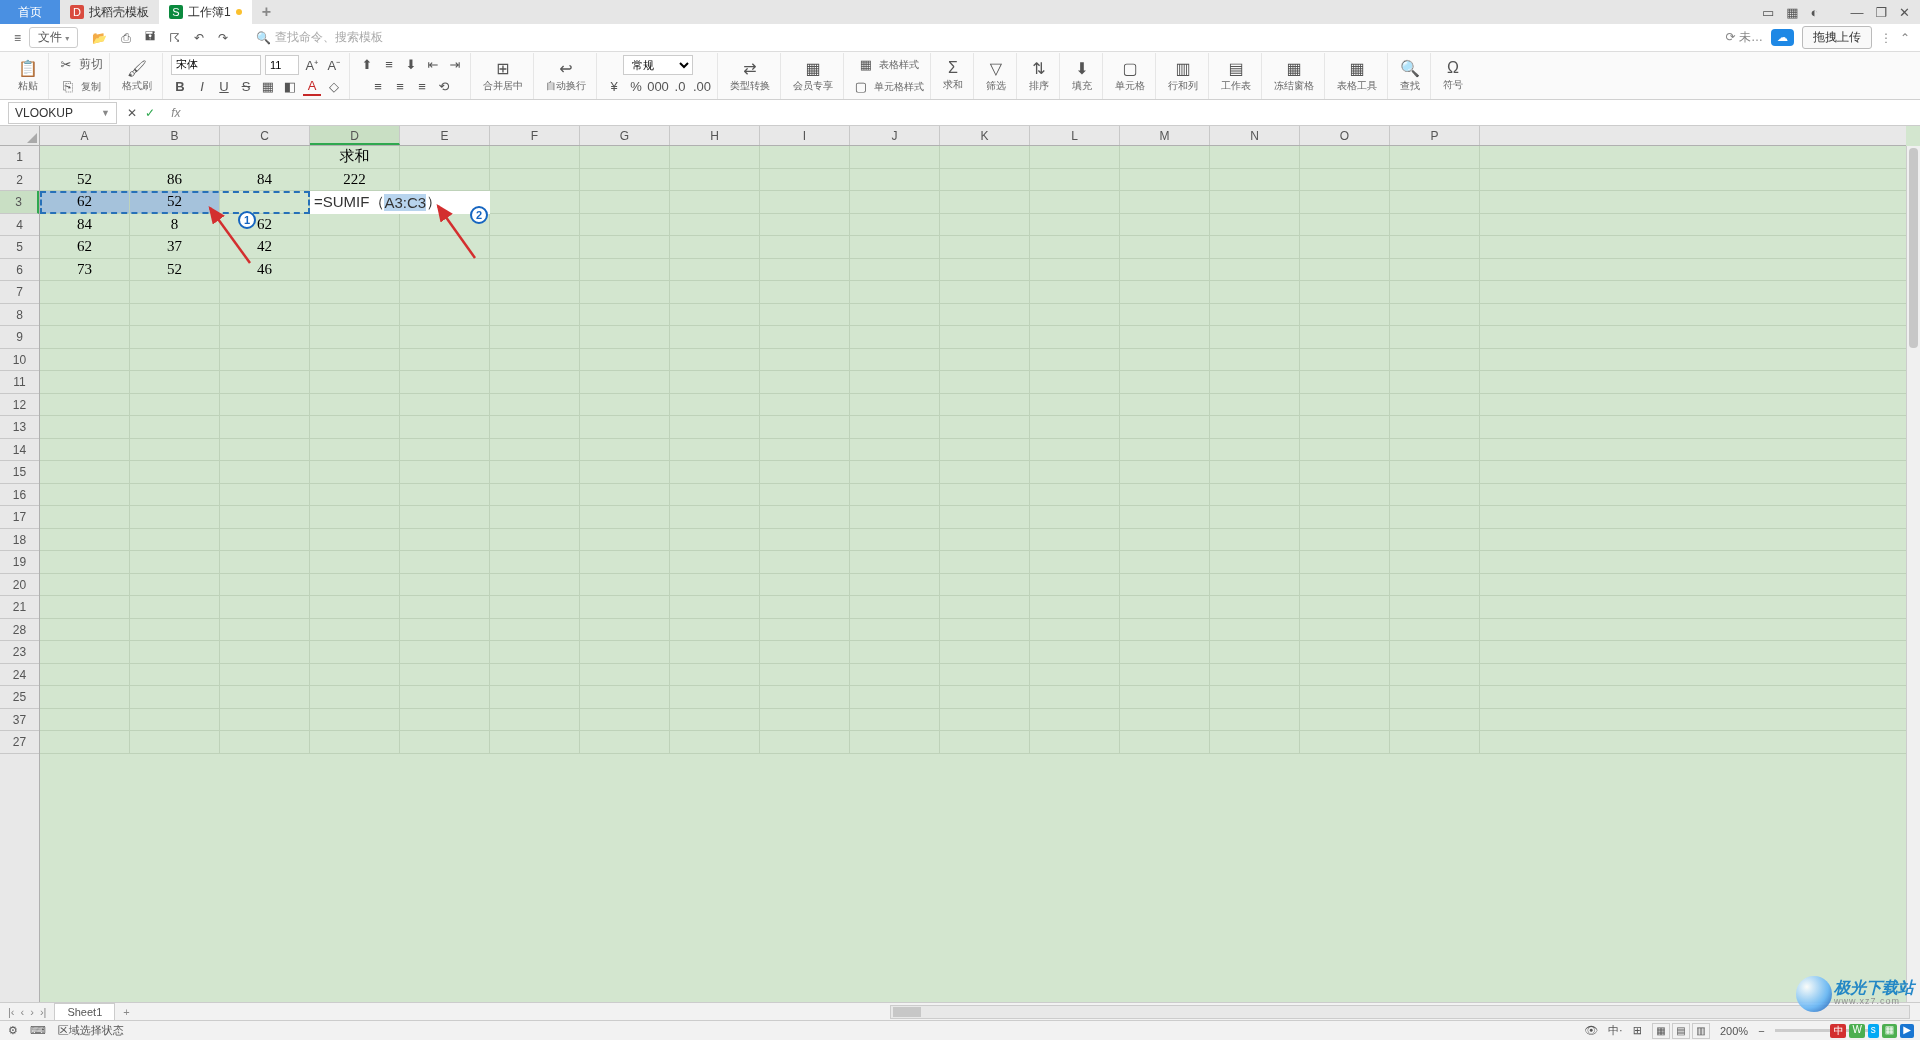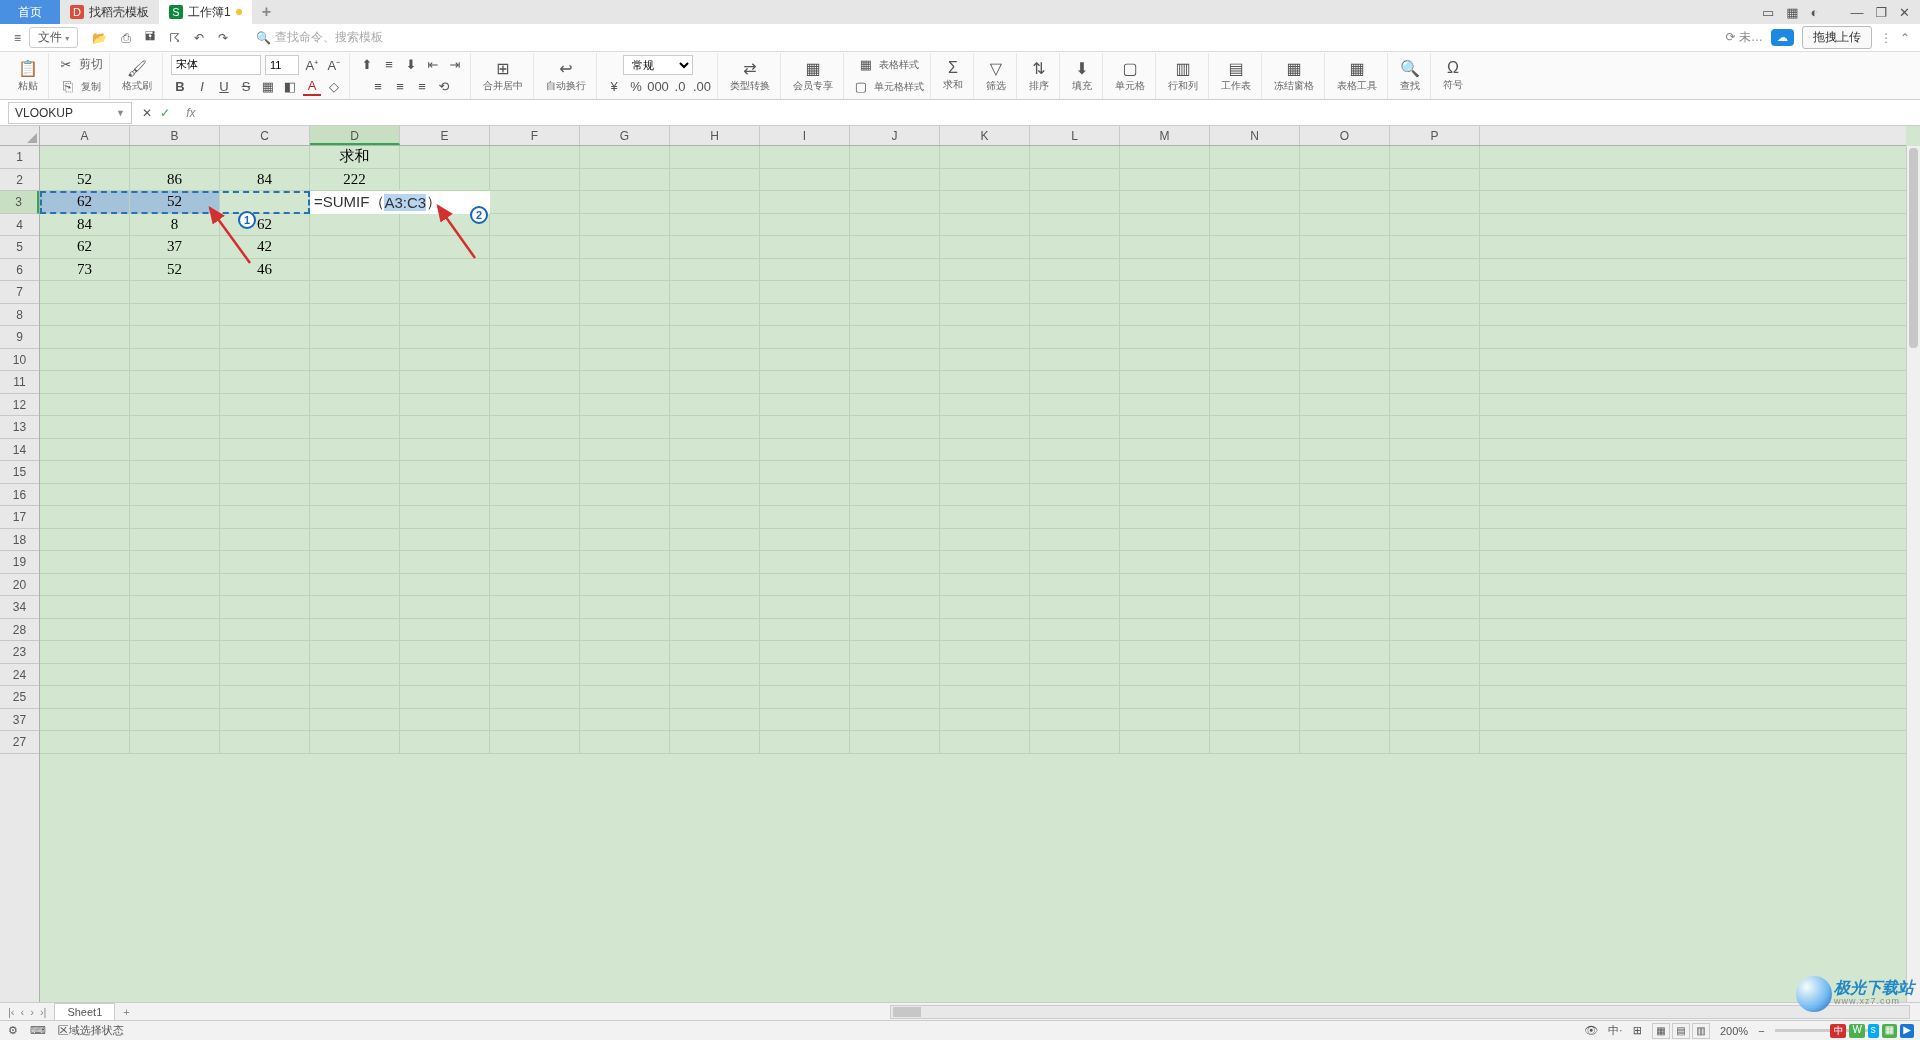--- a/index.html
+++ b/index.html
@@ -33,21 +33,21 @@
 .toolbar .grp:last-child { border-right:none; }
 .toolbar .grp .row { display:flex; align-items:center; gap:4px; height:22px; }
 .toolbar .tbtn { display:flex; flex-direction:column; align-items:center; font-size:10px; color:#666; gap:1px; cursor:pointer; padding:0 4px; }
 .toolbar .tbtn .ic { font-size:16px; color:#555; }
 .toolbar .sel { border:1px solid #ccc; background:#fff; font-size:11px; height:20px; padding:1px 4px; }
 .toolbar .sel.font { width:90px; }
 .toolbar .sel.size { width:34px; }
 .toolbar .sib { width:18px; height:18px; display:inline-flex; align-items:center; justify-content:center; color:#555; cursor:pointer; font-size:13px; }
 
 .fbar { height:26px; background:#fff; border-bottom:1px solid #ccc; display:flex; align-items:center; }
-.namebox { width:124px; height:22px; border:1px solid #ccc; margin-left:8px; display:flex; align-items:center; padding:0 6px; font-size:12px; justify-content:space-between; }
+.namebox { width:109px; height:22px; border:1px solid #ccc; margin-left:8px; display:flex; align-items:center; padding:0 6px; font-size:12px; justify-content:space-between; }
 .namebox .dd { color:#888; font-size:9px; }
 .fctrls { display:flex; align-items:center; gap:8px; margin-left:10px; color:#555; }
 .fx { font-style:italic; color:#888; margin-left:8px; }
 .finput { flex:1; padding:0 8px; font-size:14px; font-family:"SimSun",serif; }
 
 .gridwrap { position:relative; height:calc(1040px - 24px - 28px - 48px - 26px - 18px - 20px); overflow:hidden; }
 .grid-bg { position:absolute; inset:0; background:#d3e6cf; }
 .colheads { position:absolute; top:0; left:40px; right:14px; height:20px; display:flex; background:#e8e8e8; border-bottom:1px solid #b0b0b0; }
 .colheads .ch { border-right:1px solid #c8c8c8; text-align:center; font-size:12px; color:#555; line-height:20px; }
 .colheads .ch.active { background:#c9dfc4; border-bottom:2px solid #2fa84f; }
@@ -365,21 +365,21 @@
       <div class="rh">11</div>
       <div class="rh">12</div>
       <div class="rh">13</div>
       <div class="rh">14</div>
       <div class="rh">15</div>
       <div class="rh">16</div>
       <div class="rh">17</div>
       <div class="rh">18</div>
       <div class="rh">19</div>
       <div class="rh">20</div>
-      <div class="rh">34</div>
+      <div class="rh">21</div>
       <div class="rh">28</div>
       <div class="rh">23</div>
       <div class="rh">24</div>
       <div class="rh">25</div>
       <div class="rh">37</div>
       <div class="rh">27</div>
     </div>
   <div class="cells" id="cells">
       <div class="crow">
         <div class="ccell" style="width: 90px;"></div>

